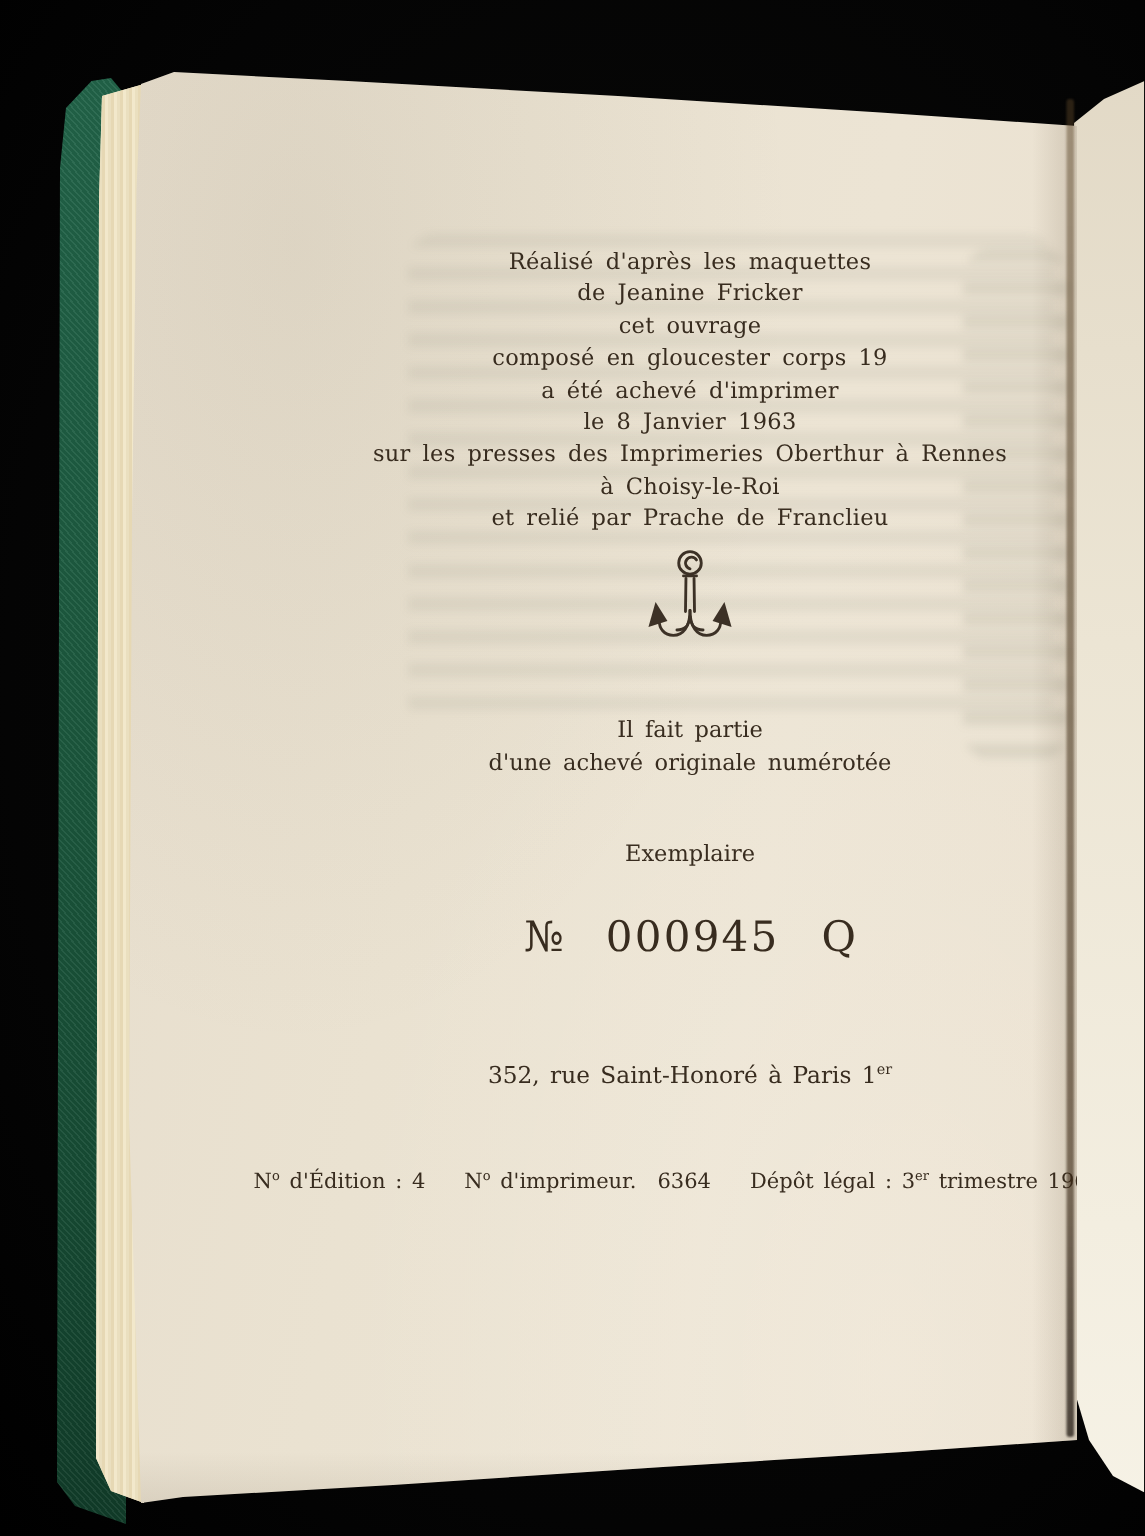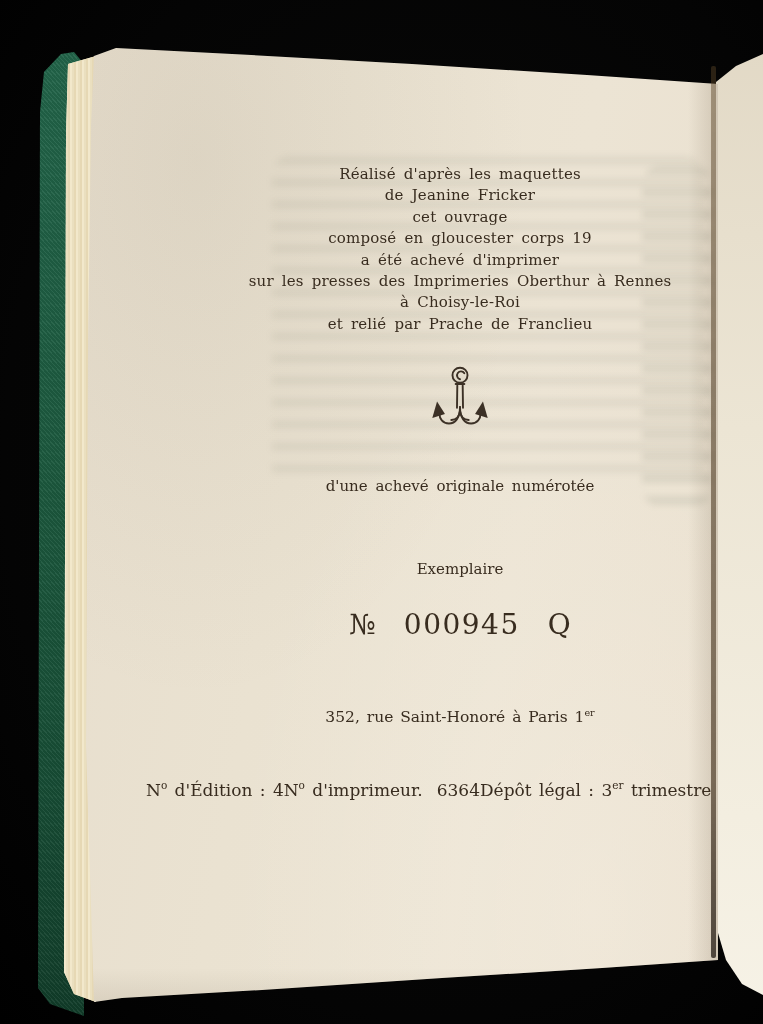--- a/index.html
+++ b/index.html
@@ -66,22 +66,22 @@
   .b2{position:absolute;left:0;top:430px;width:100%;font-size:15px;line-height:21.5px;word-spacing:3px;}
   .b2 p{margin:0;}
   .exemplaire{position:absolute;left:0;top:514px;width:100%;font-size:15px;word-spacing:3px;}
   .numline{position:absolute;left:0;top:562px;width:100%;font-size:28px;line-height:34px;}
   .numline .inner{display:inline-flex;gap:28px;align-items:baseline;}
   .numline .digits{letter-spacing:1.5px;}
   .b3{position:absolute;left:0;top:660px;width:100%;font-size:15.5px;line-height:23px;word-spacing:2px;}
   .b3 p{margin:0;}
   .pub-name{font-style:italic;}
   sup{font-size:0.62em;vertical-align:super;line-height:0;}
-  .imprint{position:absolute;left:92px;top:734px;width:560px;display:flex;justify-content:center;
-      white-space:nowrap;font-size:17px;color:#382c1f;word-spacing:2px;}
+  .imprint{position:absolute;left:92px;top:734px;width:560px;display:flex;justify-content:flex-end;
+      gap:26px;white-space:nowrap;font-size:14px;color:#382c1f;word-spacing:2px;}
   .imprint .num{margin-left:14px;}
 </style>
 </head>
 <body>
 
 <div class="scene">
   <div class="cover"></div>
   <div class="page-stack"></div>
   <div class="page-right"></div>
   <div class="gutter"></div>
@@ -90,20 +90,21 @@
     <div class="ghost a"></div>
     <div class="ghost b"></div>
 
     <div class="text-col">
       <div class="b1">
         <p>Réalisé d'après les maquettes</p>
         <p>de Jeanine Fricker</p>
         <p>cet ouvrage</p>
         <p>composé en gloucester corps 19</p>
         <p>a été achevé d'imprimer</p>
+        <p>le 8 Janvier 1963</p>
         <p>sur les presses des Imprimeries Oberthur à Rennes</p>
         <p>à Choisy-le-Roi</p>
         <p>et relié par Prache de Franclieu</p>
       </div>
 
       <div class="ornament">
         <svg viewBox="0 0 96 90" width="76" height="72" aria-hidden="true">
           <g fill="none" stroke="#3c3126" stroke-width="2.4" stroke-linecap="round" stroke-linejoin="round">
             <circle cx="48" cy="15" r="9.5"></circle>
             <path d="M48 20 a5 5 0 1 1 5.5 -7.5"></path>
@@ -114,20 +115,21 @@
             <path d="M48 55 C48 69 54 76 62 76 C70 76 74 70 74 63"></path>
             <path d="M48 60 C47 69 43 71.5 37 71.5"></path>
             <path d="M48 60 C49 69 53 71.5 59 71.5"></path>
           </g>
           <polygon points="13,69 19,48 29,64" fill="#3c3126"></polygon>
           <polygon points="83,69 77,48 67,64" fill="#3c3126"></polygon>
         </svg>
       </div>
 
       <div class="b2">
+        <p>Il fait partie</p>
         <p>d'une achevé originale numérotée</p>
       </div>
 
       <div class="exemplaire">Exemplaire</div>
 
       <div class="numline">
         <span class="inner">
           <span>№</span>
           <span class="digits">000945</span>
           <span>Q</span>

